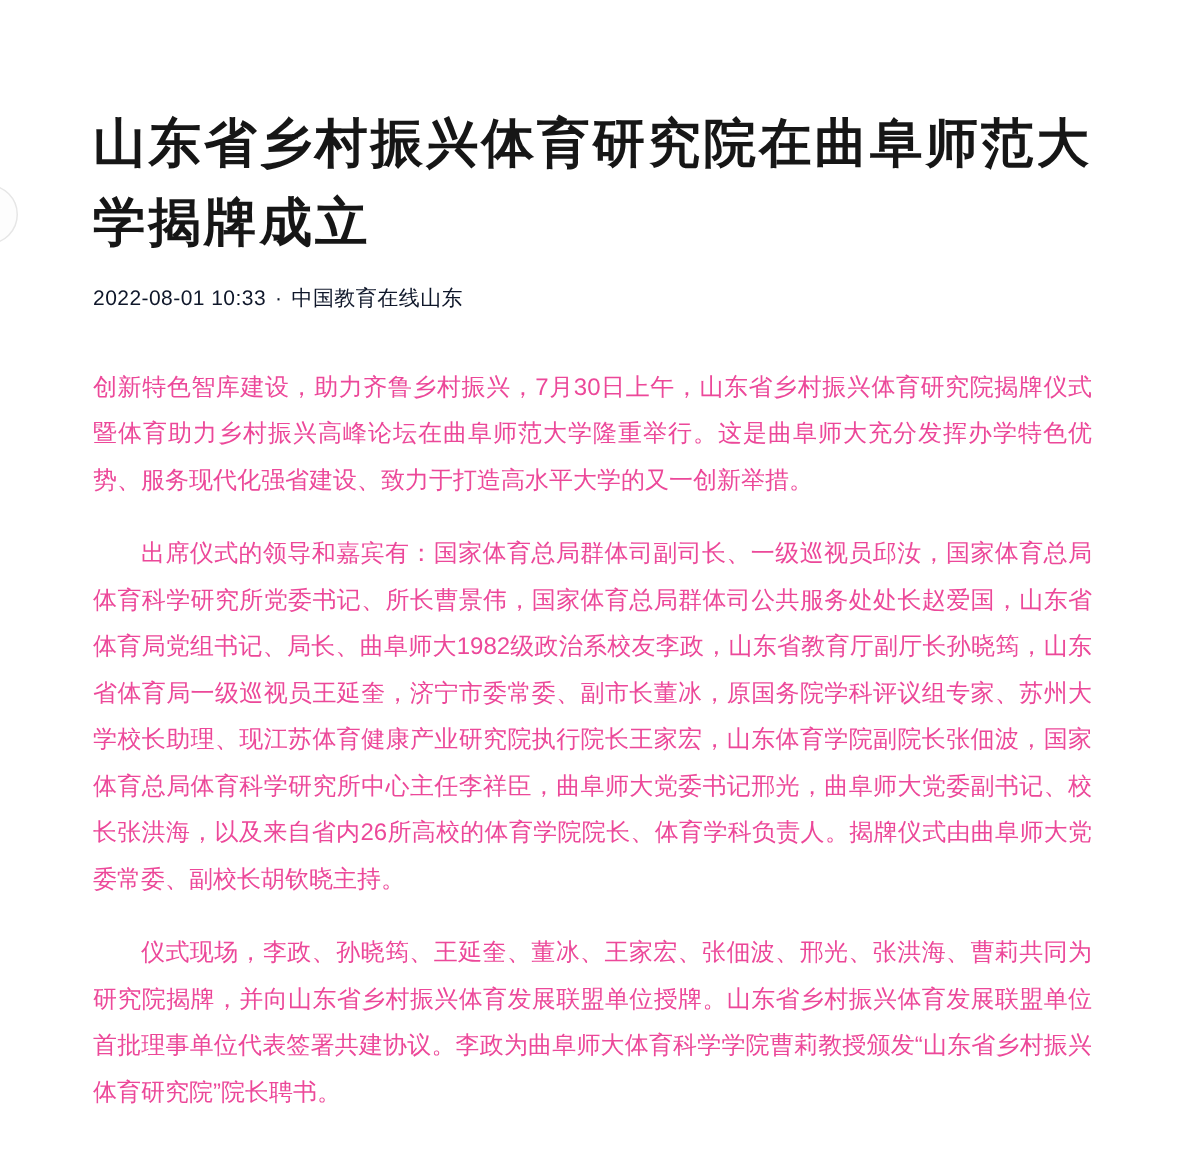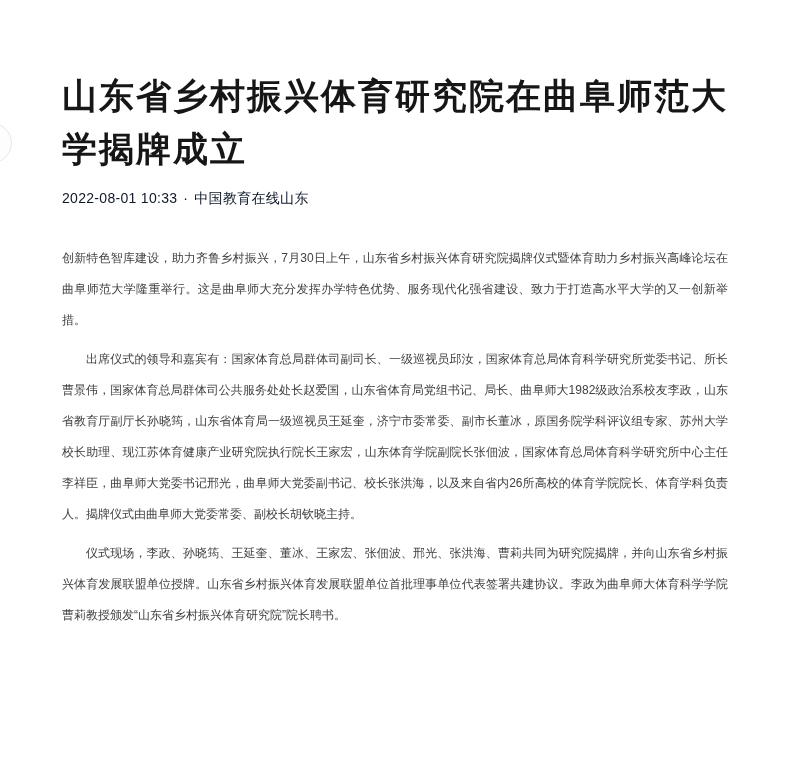--- a/index.html
+++ b/index.html
@@ -53,27 +53,27 @@
     letter-spacing: 0.3px;
   }
   .meta .sep {
     margin: 0 6px;
   }
   .body {
     margin-top: 36px;
   }
   .para {
     margin: 0;
-    font-size: 12px;
+    font-size: 16px;
     line-height: 31px;
-    color: #404040;
+    color: #ec4899;
     text-align: justify;
   }
   .para + .para {
-    margin-top: 8px;
+    margin-top: 18px;
   }
   .para.indent {
     text-indent: 2em;
   }
 </style>
 </head>
 <body>
 
 <div class="page">
 

